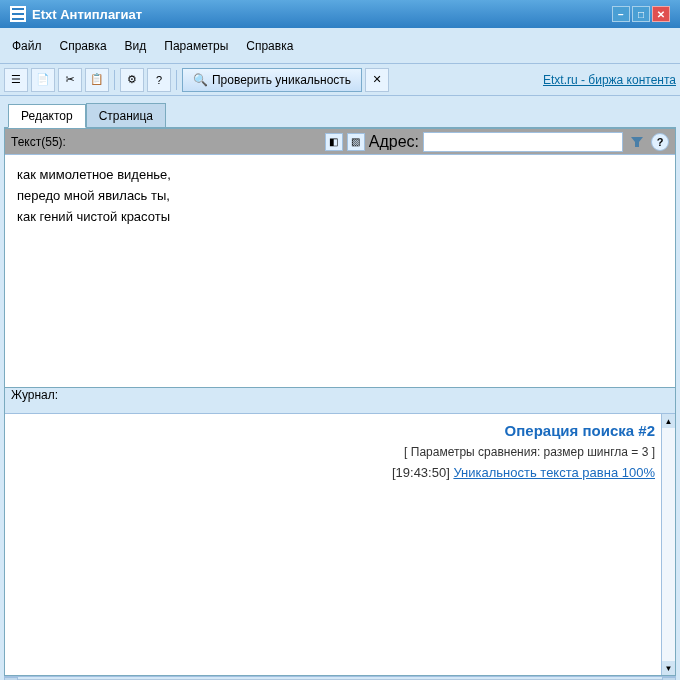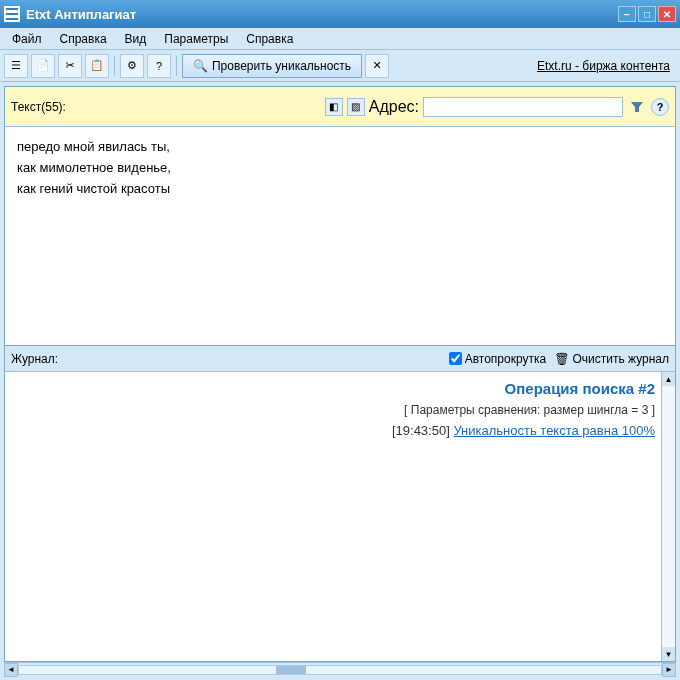--- a/index.html
+++ b/index.html
@@ -12,21 +12,21 @@
       overflow: hidden;
     }
 
     
     .title-bar {
       background: linear-gradient(to bottom, #5ba8e0, #2e7fc4);
       height: 28px;
       display: flex;
       align-items: center;
       justify-content: space-between;
-      padding: 0 4px;
+      padding: 0 10px;
       user-select: none;
     }
     .title-bar-left {
       display: flex;
       align-items: center;
       gap: 6px;
       color: white;
       font-size: 13px;
       font-weight: bold;
     }
@@ -62,21 +62,21 @@
       font-weight: bold;
       color: white;
     }
     .win-btn.minimize { background: #4a9fd4; }
     .win-btn.maximize { background: #4a9fd4; }
     .win-btn.close { background: #e05050; }
 
     
     .menu-bar {
       background: #d4e8f7;
-      height: 22px;
+      height: 36px;
       display: flex;
       align-items: center;
       padding: 0 4px;
       border-bottom: 1px solid #a0c0e0;
       gap: 2px;
     }
     .menu-item {
       padding: 2px 8px;
       cursor: pointer;
       color: #000;
@@ -122,24 +122,24 @@
       padding: 3px 10px;
       cursor: pointer;
       display: flex;
       align-items: center;
       gap: 4px;
       font-size: 12px;
       height: 24px;
     }
     .toolbar-right {
       font-size: 12px;
-      color: #000000;
+      color: #0369a1;
       text-decoration: underline;
       cursor: pointer;
-      margin-right: 6px;
+      margin-right: 0;
     }
 
     
     .tabs-container {
       background: #d4e8f7;
       display: flex;
       align-items: flex-end;
       padding: 4px 4px 0 4px;
       border-bottom: 1px solid #7aaabf;
       height: 28px;
@@ -167,23 +167,23 @@
     
     .editor-panel {
       background: white;
       border: 1px solid #7aaabf;
       margin: 0;
       height: 260px;
       display: flex;
       flex-direction: column;
     }
     .editor-toolbar {
-      background: #fef9c3;
+      background: #a3a3a3;
       border-bottom: 1px solid #a0c0e0;
-      height: 40px;
+      height: 26px;
       display: flex;
       align-items: center;
       padding: 0 6px;
       gap: 4px;
     }
     .editor-label {
       font-size: 12px;
       color: #000;
     }
     .editor-toolbar-right {
@@ -249,21 +249,21 @@
       flex: 1;
       display: flex;
       flex-direction: column;
       min-height: 200px;
     }
     .journal-toolbar {
       background: #d4e8f7;
       border-bottom: 1px solid #a0c0e0;
       height: 26px;
       display: flex;
-      align-items: center;
+      align-items: flex-start;
       padding: 0 6px;
     }
     .journal-label {
       font-size: 12px;
       color: #000;
     }
     .journal-toolbar-right {
       margin-left: auto;
       display: flex;
       align-items: center;
@@ -434,57 +434,51 @@
       <span>Проверить уникальность</span>
     </div>
     <div class="toolbar-btn">✕</div>
   </div>
   <div class="toolbar-right">Etxt.ru - биржа контента</div>
 </div>
 
 <div class="main-container">
   <div class="panels-wrapper">
 
+    <div class="tabs-container">
+      <div class="tab active">Редактор</div>
+      <div class="tab inactive">Страница</div>
+    </div>
 
     <div class="editor-panel">
       <div class="editor-toolbar">
         <span class="editor-label">Текст(55):</span>
         <div class="editor-toolbar-right">
           <div class="addr-btn">◧</div>
           <div class="addr-btn">▧</div>
           <span style="font-size:16px;">Адрес:</span>
           <input class="addr-input" type="text" value="" style="">
           <div class="filter-btn">
             <svg width="14" height="14" viewBox="0 0 14 14">
               <polygon points="1,2 13,2 9,7 9,12 5,12 5,7" fill="#4a7fa8"></polygon>
             </svg>
           </div>
           <div class="help-btn">?</div>
         </div>
       </div>
       <div class="editor-content">
+        <div>как мимолетное виденье,</div>
         <div>передо мной явилась ты,</div>
-        <div>как мимолетное виденье,</div>
         <div>как гений чистой красоты</div>
       </div>
     </div>
 
     <div class="journal-panel">
       <div class="journal-toolbar">
         <span class="journal-label">Журнал:</span>
-        <div class="journal-toolbar-right">
-          <label class="checkbox-item">
-            <input type="checkbox" checked="" style="">
-            <span>Автопрокрутка</span>
-          </label>
-          <div class="clear-btn">
-            <span>🗑</span>
-            <span>Очистить журнал</span>
-          </div>
-        </div>
       </div>
       <div style="position:relative; flex:1; display:flex;">
         <div class="journal-content" style="flex:1; padding-right:20px;">
           <div class="journal-op-title">Операция поиска #2</div>
           <div class="journal-params">[ Параметры сравнения: размер шингла = 3 ]</div>
           <div class="journal-result">
             <span>[19:43:50]</span>
             <span> </span>
             <a>Уникальность текста равна 100%</a>
           </div>

